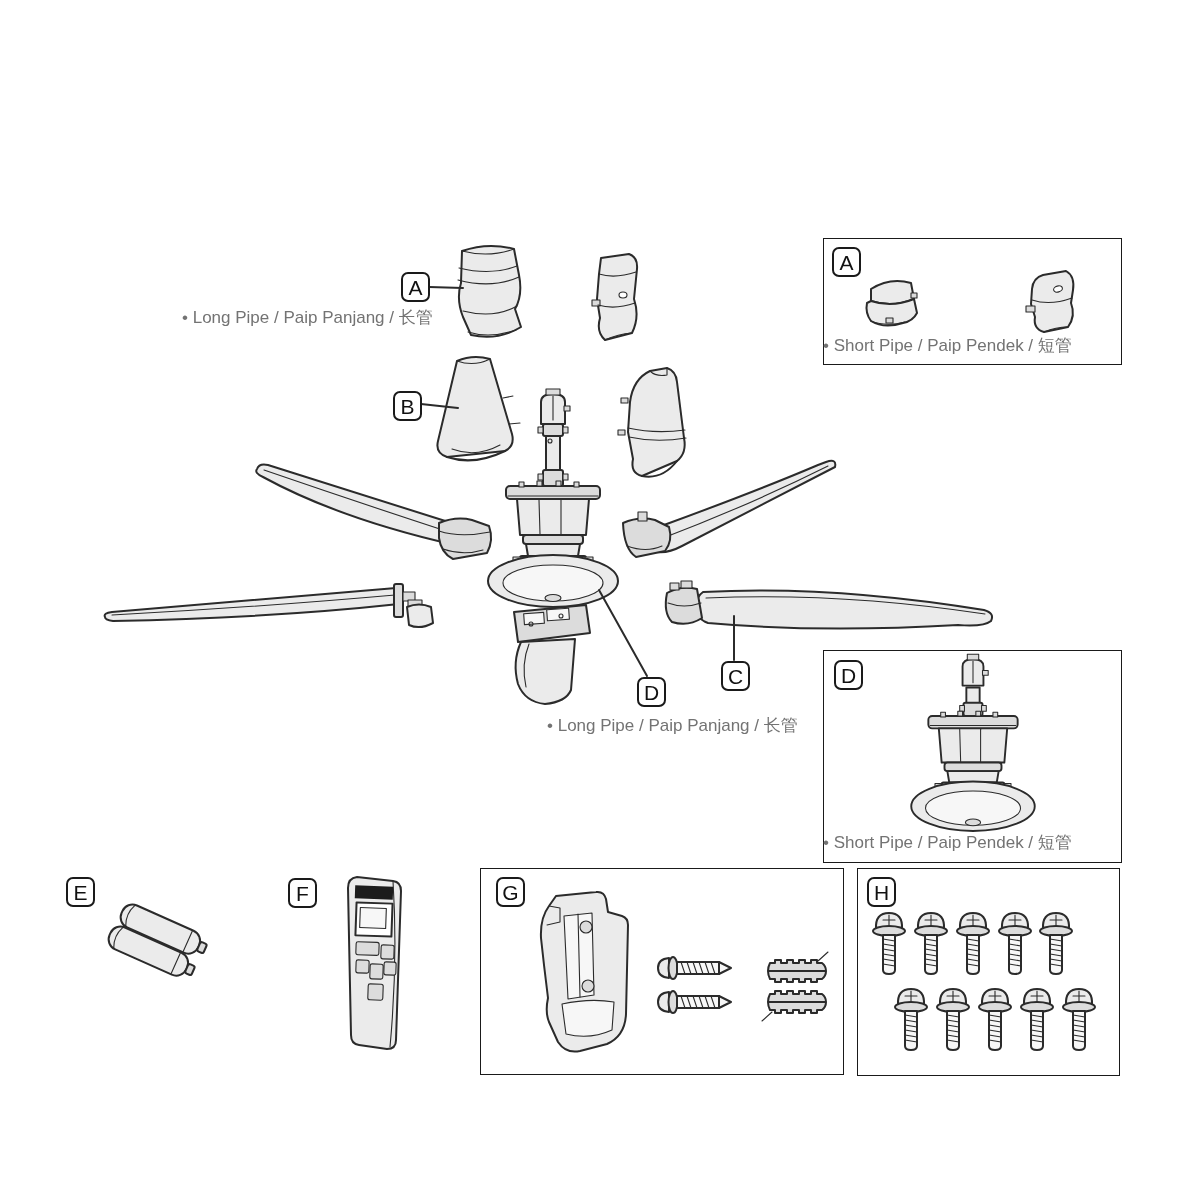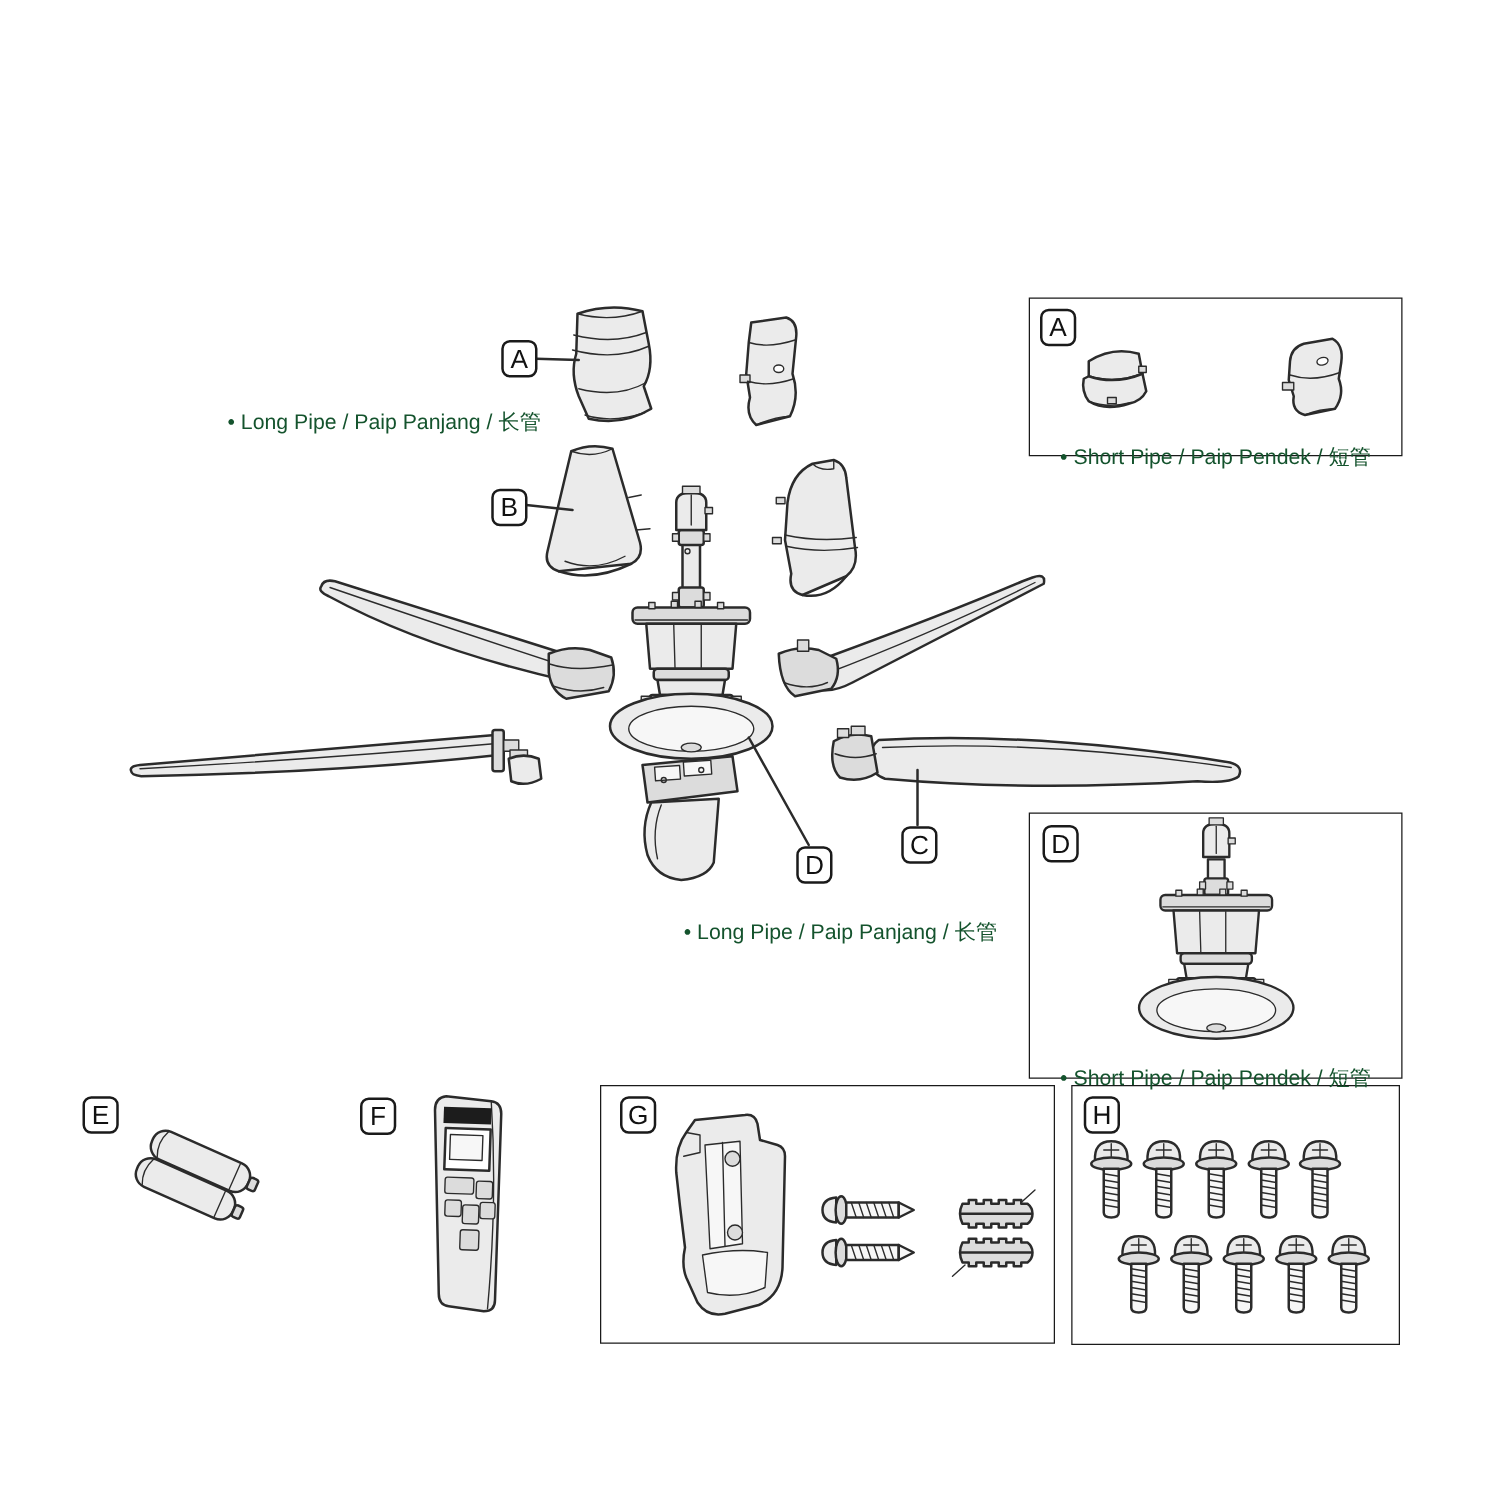--- a/index.html
+++ b/index.html
@@ -17,23 +17,23 @@
   .fw{fill:#ffffff;}
   .fd{fill:#1c1c1c;}
   
   .chip{
     position:absolute;width:29px;height:30px;border:2px solid #1a1a1a;border-radius:7px;
     background:#ffffff;display:flex;align-items:center;justify-content:center;
     font-size:21px;color:#111111;line-height:1;box-sizing:border-box;
   }
   
   .caption{
-    position:absolute;font-size:17px;color:#14532d;line-height:22px;white-space:nowrap;margin-top:20px;
+    position:absolute;font-size:17px;color:#737373;line-height:22px;white-space:nowrap;
   }
-  .caption.centered{text-align:center;}
+  .caption.centered{}
   
   .panel{
     position:absolute;border:1.6px solid #1a1a1a;box-sizing:border-box;background:transparent;
   }
 </style>
 </head>
 <body>
 
 <div class="stage">
 

